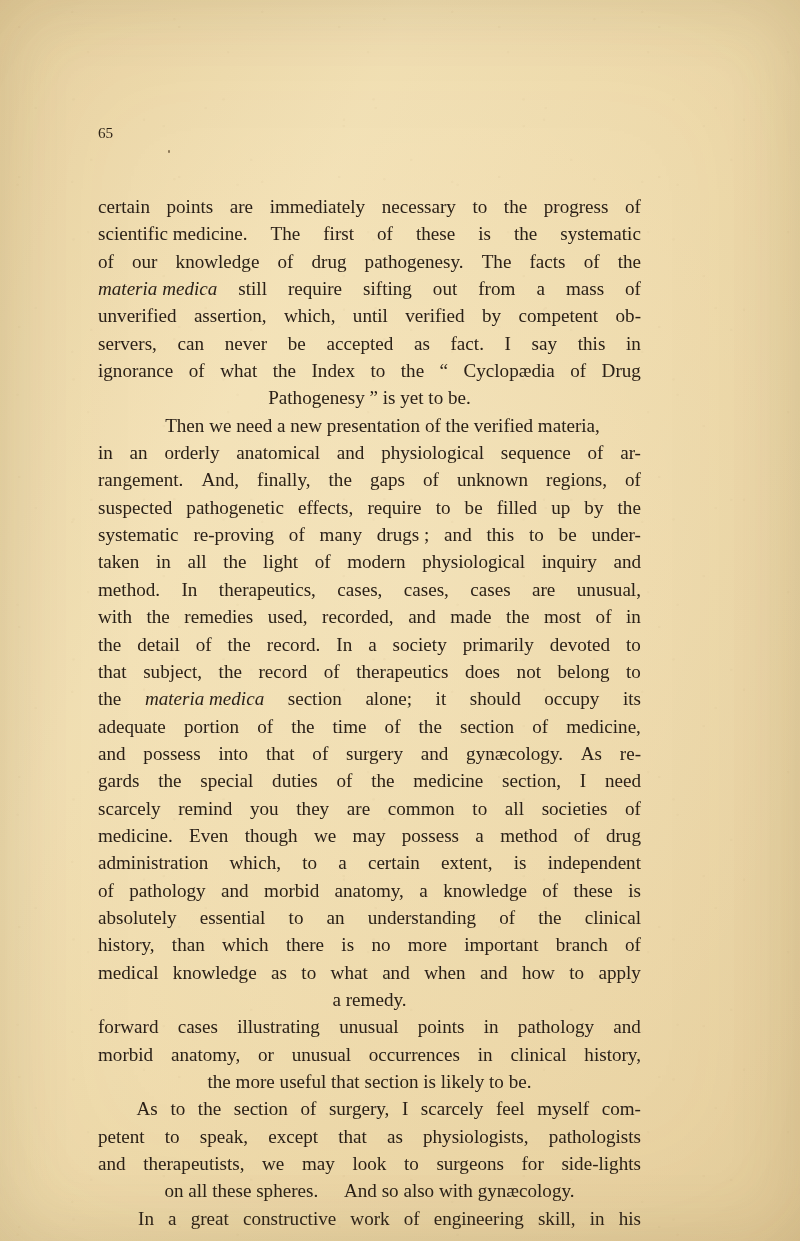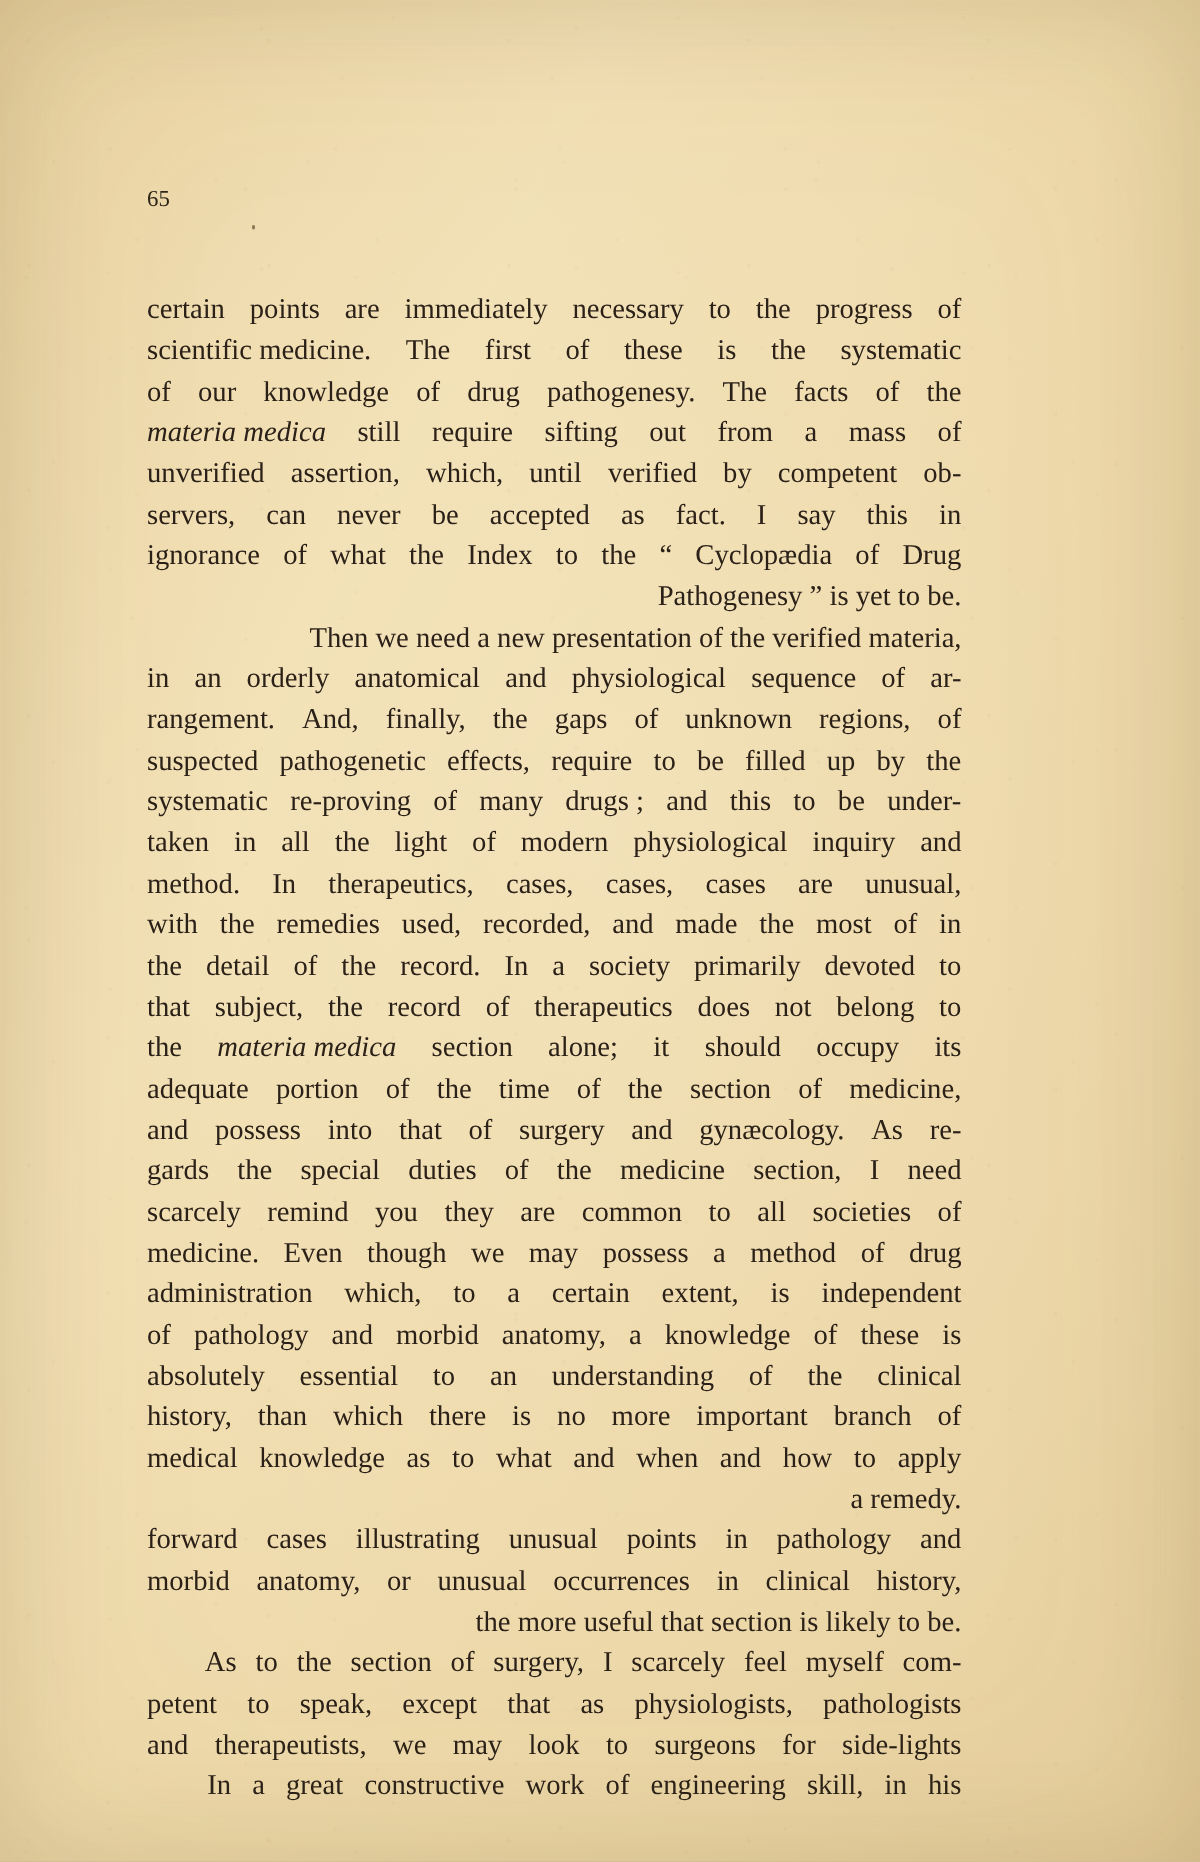--- a/index.html
+++ b/index.html
@@ -101,21 +101,21 @@
     color: #2b2118;
     white-space: nowrap;
     display: flex;
     width: 100%;
   }
   
   .line.just {
     justify-content: space-between;
   }
   .line.last {
-    justify-content: flex-end;
+    justify-content: center;
   }
   .line.last .w + .w { margin-left: 0.30em; }
   .w { white-space: pre; }
   .indent { display: inline-block; width: 26px; flex: 0 0 26px; }
   .it { font-style: italic; }
 </style>
 </head>
 <body>
 
 <div class="page">
@@ -502,20 +502,25 @@
         <span class="w">and</span>
         <span class="w">therapeutists,</span>
         <span class="w">we</span>
         <span class="w">may</span>
         <span class="w">look</span>
         <span class="w">to</span>
         <span class="w">surgeons</span>
         <span class="w">for</span>
         <span class="w">side-lights</span>
       </div>
+      <div class="line last">
+        <span class="w">on all these spheres.</span>
+        <span class="w">   </span>
+        <span class="w">And so also with gynæcology.</span>
+      </div>
       <div class="line just">
         <span class="indent"></span>
         <span class="w">In</span>
         <span class="w">a</span>
         <span class="w">great</span>
         <span class="w">constructive</span>
         <span class="w">work</span>
         <span class="w">of</span>
         <span class="w">engineering</span>
         <span class="w">skill,</span>

